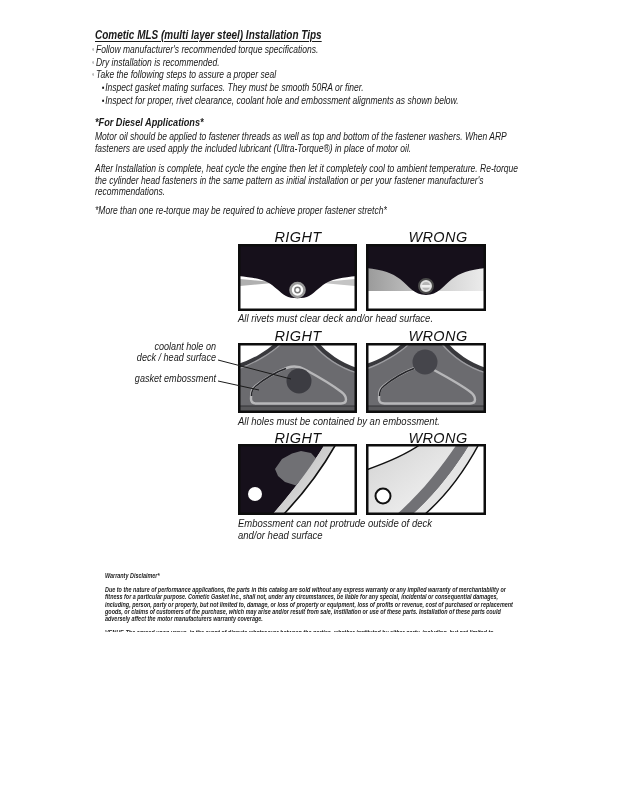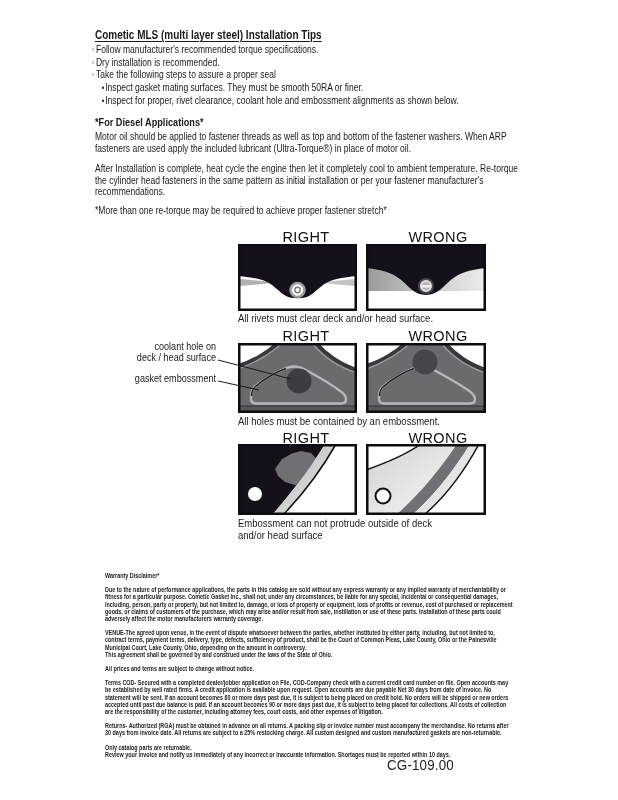--- a/index.html
+++ b/index.html
@@ -1,18 +1,18 @@
 <!DOCTYPE html>
 <html><head>
 <meta charset="utf-8">
 <style>
   html,body { margin:0; padding:0; background:#ffffff; }
   .page {
-    position:relative; width:618px; height:800px; background:#ffffff;
-    font-family:"Liberation Sans", sans-serif; color:#1a1a1a; overflow:hidden;
+    position:relative; width:618px; height:632px; background:#ffffff;
+    font-family:"Liberation Sans", sans-serif; color:#1a1a1a; overflow:hidden;font-style:italic;
   }
   
   .title {
     position:absolute; left:95px; top:27px;
     font-size:12.8px; font-weight:bold;
     text-decoration:underline; text-underline-offset:2px;
     transform:scaleX(0.78); transform-origin:0 0; white-space:nowrap;
   }
   
   .bullets {
@@ -35,21 +35,21 @@
     transform:scaleX(0.82); transform-origin:0 0;
   }
   .p1 { top:131px; }
   .p2 { top:163px; }
   .note { top:205px; }
   
   .dh {
     position:absolute; width:120px; text-align:center;
     font-size:14.5px; letter-spacing:0.4px; color:#111; white-space:nowrap;
   }
-  .dh.c1 { left:246px; } .dh.c2 { left:378px; }
+  .dh.c1 { left:238px; } .dh.c2 { left:378px; }
   .dh.r1 { top:229px; } .dh.r2 { top:328px; } .dh.r3 { top:430px; }
   
   .svgbox { position:absolute; display:block; }
   
   .dcap {
     position:absolute; left:238px; font-size:11.2px; line-height:12px;
     white-space:pre-line; transform:scaleX(0.85); transform-origin:0 0; width:340px;
   }
   .cap1 { top:312px; } .cap2 { top:415px; } .cap3 { top:517px; }
   

